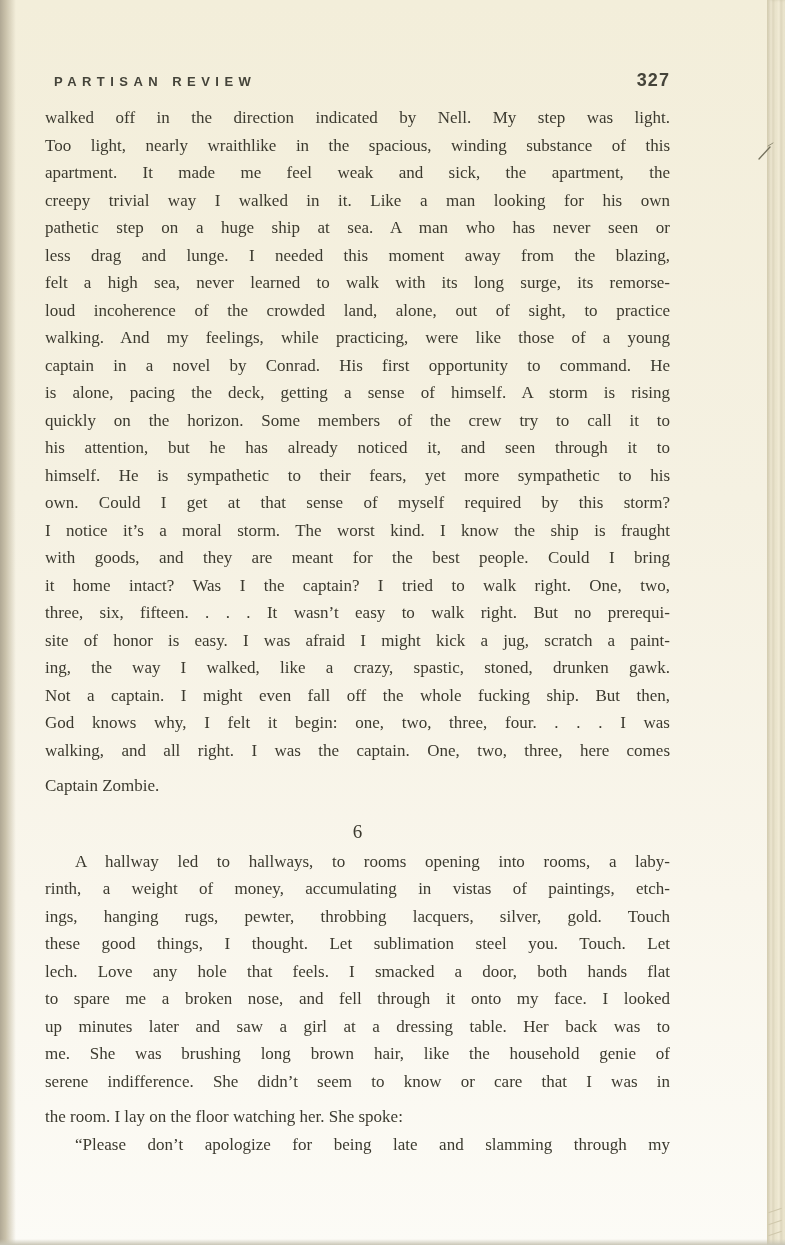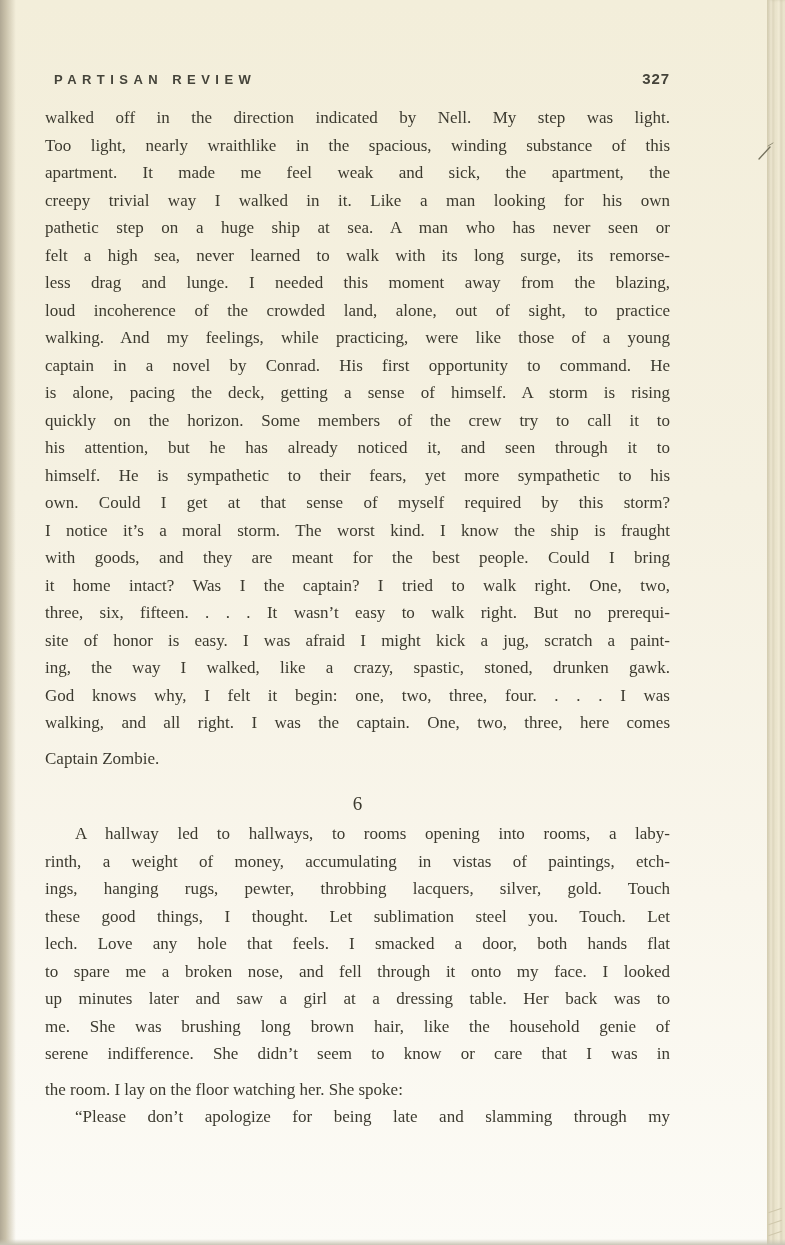--- a/index.html
+++ b/index.html
@@ -43,21 +43,21 @@
   .page { position: absolute; left: 45px; top: 70px; width: 625px; }
 
   .running-header {
     display: flex; justify-content: space-between; align-items: baseline;
     height: 16px;
     font-family: "Liberation Sans", sans-serif;
     color: #45443a;
     padding-left: 9px;
   }
   .journal { font-size: 13px; font-weight: 700; letter-spacing: 0.42em; }
-  .pageno  { font-size: 15px; font-weight: 700; letter-spacing: 0.06em; }
+  .pageno  { font-size: 18px; font-weight: 700; letter-spacing: 0.06em; }
 
   .bodytext { margin-top: 18px; font-size: 17px; line-height: 27.5px; }
 
   .line { text-align: justify; text-align-last: justify; }
   .line.end { text-align-last: left; margin-top: 8px; }
   .line.indent { text-indent: 30px; }
 
   .section-num {
     text-align: center;
     font-size: 19px;
@@ -93,36 +93,37 @@
       <span class="pageno">327</span>
     </div>
 
     <div class="bodytext">
       <div class="para">
           <div class="line">walked off in the direction indicated by Nell. My step was light.</div>
           <div class="line">Too light, nearly wraithlike in the spacious, winding substance of this</div>
           <div class="line">apartment. It made me feel weak and sick, the apartment, the</div>
           <div class="line">creepy trivial way I walked in it. Like a man looking for his own</div>
           <div class="line">pathetic step on a huge ship at sea. A man who has never seen or</div>
+          <div class="line">less drag and lunge. I needed this moment away from the blazing,</div>
           <div class="line">felt a high sea, never learned to walk with its long surge, its remorse-</div>
-          <div class="line">less drag and lunge. I needed this moment away from the blazing,</div>
           <div class="line">loud incoherence of the crowded land, alone, out of sight, to practice</div>
           <div class="line">walking. And my feelings, while practicing, were like those of a young</div>
           <div class="line">captain in a novel by Conrad. His first opportunity to command. He</div>
           <div class="line">is alone, pacing the deck, getting a sense of himself. A storm is rising</div>
           <div class="line">quickly on the horizon. Some members of the crew try to call it to</div>
           <div class="line">his attention, but he has already noticed it, and seen through it to</div>
           <div class="line">himself. He is sympathetic to their fears, yet more sympathetic to his</div>
           <div class="line">own. Could I get at that sense of myself required by this storm?</div>
           <div class="line">I notice it’s a moral storm. The worst kind. I know the ship is fraught</div>
           <div class="line">with goods, and they are meant for the best people. Could I bring</div>
           <div class="line">it home intact? Was I the captain? I tried to walk right. One, two,</div>
           <div class="line">three, six, fifteen. . . . It wasn’t easy to walk right. But no prerequi-</div>
           <div class="line">site of honor is easy. I was afraid I might kick a jug, scratch a paint-</div>
           <div class="line">ing, the way I walked, like a crazy, spastic, stoned, drunken gawk.</div>
+          <div class="line">Not a captain. I might even fall off the whole fucking ship. But then,</div>
           <div class="line">God knows why, I felt it begin: one, two, three, four. . . . I was</div>
           <div class="line">walking, and all right. I was the captain. One, two, three, here comes</div>
           <div class="line end">Captain Zombie.</div>
         </div>
       <div class="section-num">6</div>
       <div class="para">
           <div class="line indent">A hallway led to hallways, to rooms opening into rooms, a laby-</div>
           <div class="line">rinth, a weight of money, accumulating in vistas of paintings, etch-</div>
           <div class="line">ings, hanging rugs, pewter, throbbing lacquers, silver, gold. Touch</div>
           <div class="line">these good things, I thought. Let sublimation steel you. Touch. Let</div>

